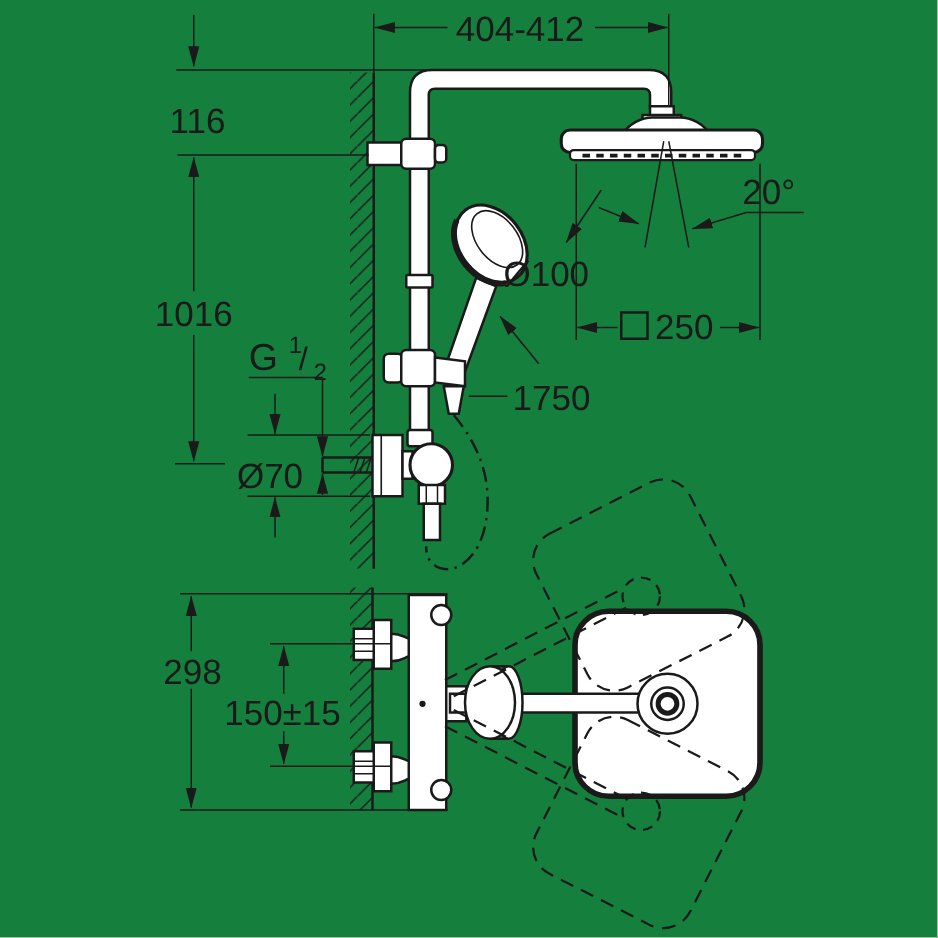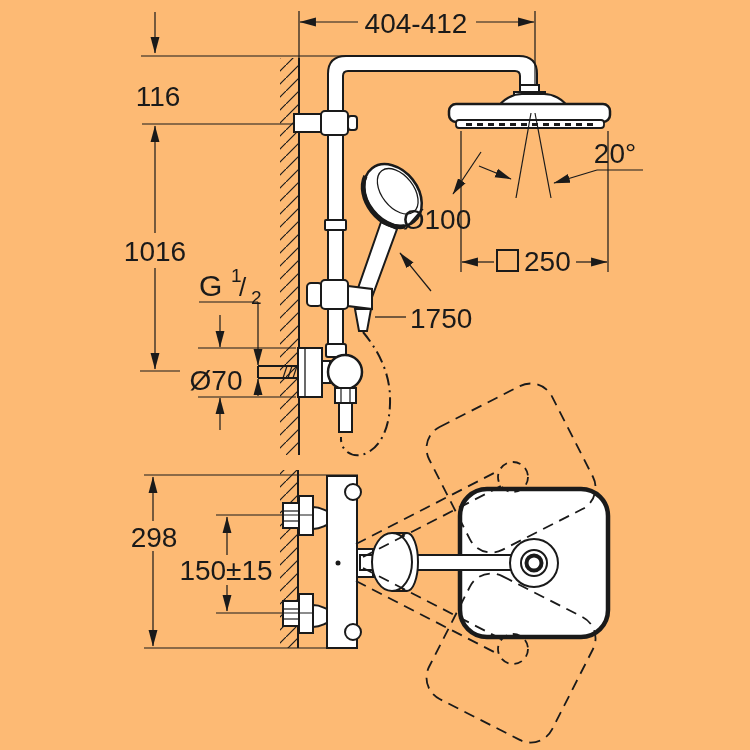--- a/index.html
+++ b/index.html
@@ -1,16 +1,16 @@
 <!DOCTYPE html>
 <html><head>
 <meta charset="utf-8">
 <style>
   html,body{margin:0;padding:0;background:#fff;}
-  .stage{position:relative;width:750px;height:750px;background:#fdba74;overflow:hidden;text-decoration:underline;}
+  .stage{position:relative;width:750px;height:750px;background:#15803d;overflow:hidden;text-decoration:underline;}
   svg{display:block;}
   text{font-family:"Liberation Sans","DejaVu Sans",sans-serif;fill:#1a1a1a;}
   .dim{font-size:28px;}
   .dim-sm{font-size:19px;}
   .dim-md{font-size:26px;}
   .dim-g{font-size:30px;}
 </style>
 </head>
 <body>
 

